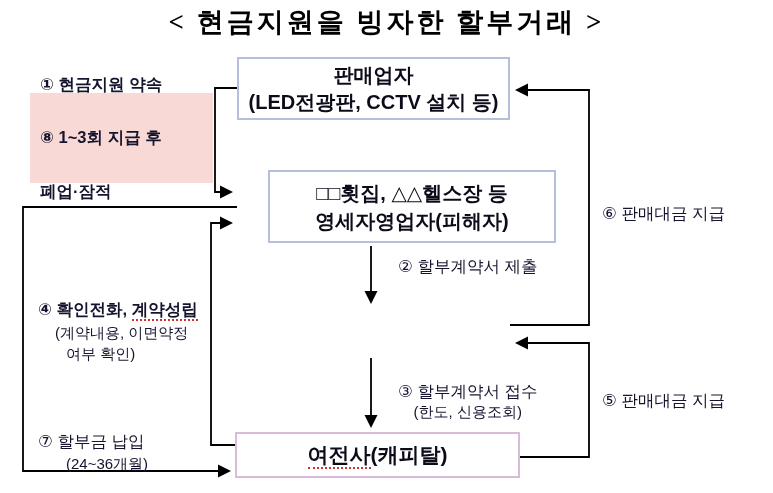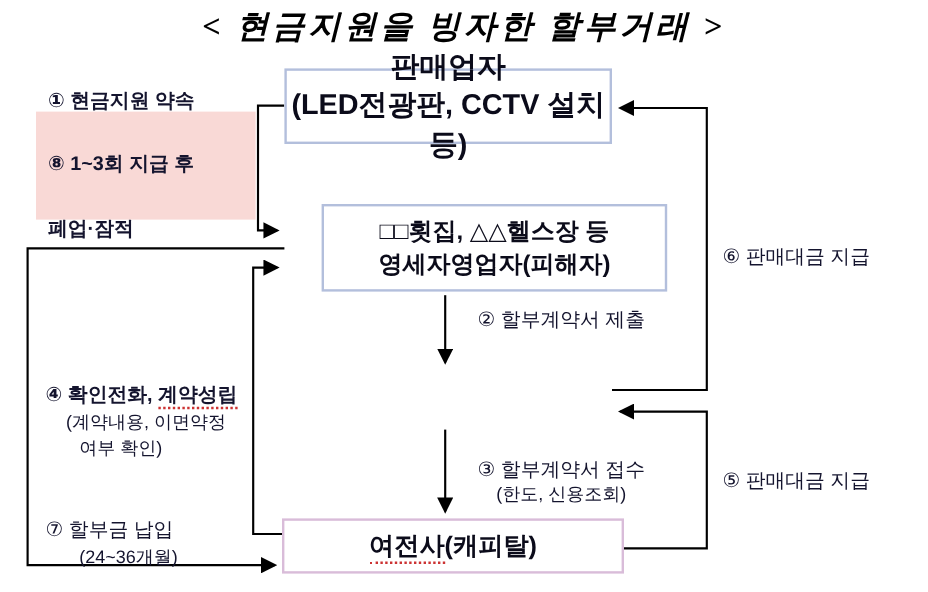--- a/index.html
+++ b/index.html
@@ -1,52 +1,52 @@
 <!DOCTYPE html>
 <html><head>
 <meta charset="utf-8">
 <style>
   html,body{margin:0;padding:0;background:#fff;}
   #stage{
     position:relative;width:773px;height:493px;background:#ffffff;
     font-family:"Liberation Sans","DejaVu Sans",sans-serif;
     color:#111122;overflow:hidden;
   }
-  .abs{position:absolute;font-style:italic;}
+  .abs{position:absolute;}
   #diagram-title{
     top:4px;left:0;width:100%;text-align:center;
     font-family:"Liberation Serif","DejaVu Serif",serif;
     font-size:27px;font-weight:700;letter-spacing:3px;color:#000;
   }
   #connector-layer{position:absolute;top:0;left:0;z-index:1;}
   .box{
     position:absolute;z-index:2;background:#ffffff;
     display:flex;flex-direction:column;justify-content:center;align-items:center;
     text-align:center;font-weight:700;color:#0b0b1a;
   }
   .box-blue{border:2px solid #b3bfdc;}
   .box-pinkline{border:2px solid #eaabab;background:#fffcfc;}
   .box-purpleline{border:2px solid #d9bcd9;justify-content:center;}
-  #seller-box{left:237px;top:57px;width:269px;height:59px;font-size:24px;line-height:1.35;}
+  #seller-box{left:237px;top:57px;width:269px;height:59px;font-size:20px;line-height:1.35;}
   #merchant-box{left:224px;top:170px;width:284px;height:69px;font-size:20px;line-height:1.4;margin-left:44px;}
   #partner-box{left:237px;top:310px;width:269px;height:42px;font-size:22px;letter-spacing:10px;}
   #capital-box{left:235px;top:432px;width:281px;height:42px;font-size:21px;}
   #promise-box{
     position:absolute;z-index:2;left:30px;top:93px;width:183px;height:90px;
     background:#f9d9d6;color:#14142e;font-weight:700;font-size:16.5px;line-height:1.55;
     display:flex;flex-direction:column;justify-content:center;padding-left:10px;box-sizing:border-box;gap:28px;
   }
   #promise-box .indent{}
   .step-label{position:absolute;z-index:2;font-size:16.5px;color:#14142e;white-space:nowrap;}
   .step-sub{font-size:15px;}
   .bold{font-weight:700;}
   .dotted-red{border-bottom:2px dotted #c33;padding-bottom:1px;}
   #step2-label{left:398px;top:256px;}
   #step3-label{left:398px;top:381px;text-align:center;}
-  #step4-label{left:38px;top:299px;margin-top:19px;}
+  #step4-label{left:38px;top:299px;}
   #step4-label .l2{margin-left:17px;margin-top:3px;}
   #step4-label .l3{margin-left:28px;margin-top:2px;}
   #step5-label{left:602px;top:390px;}
   #step6-label{left:602px;top:203px;}
   #step7-label{left:38px;top:431px;}
   #step7-label .l2{margin-left:28px;margin-top:2px;}
 </style>
 </head>
 <body>
 

